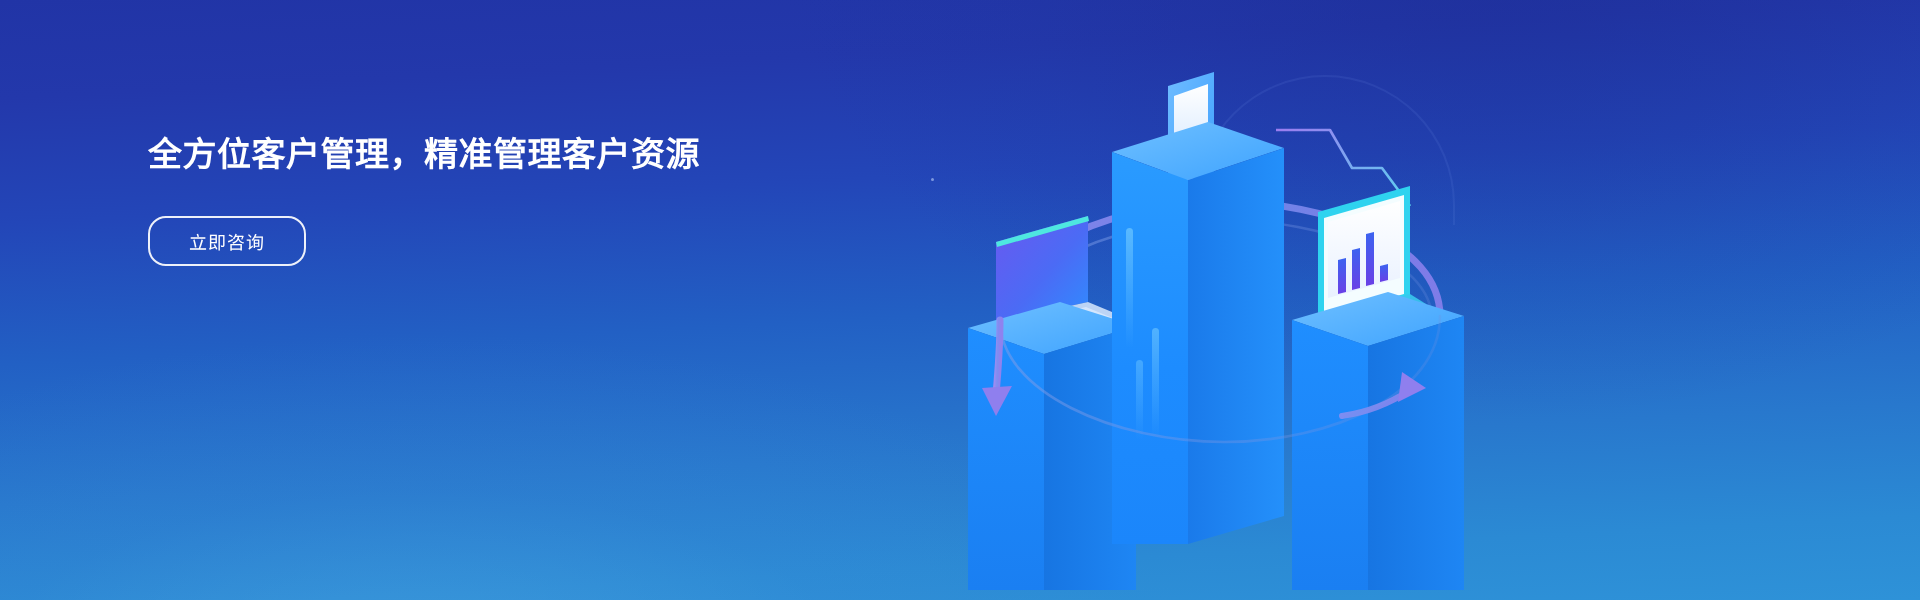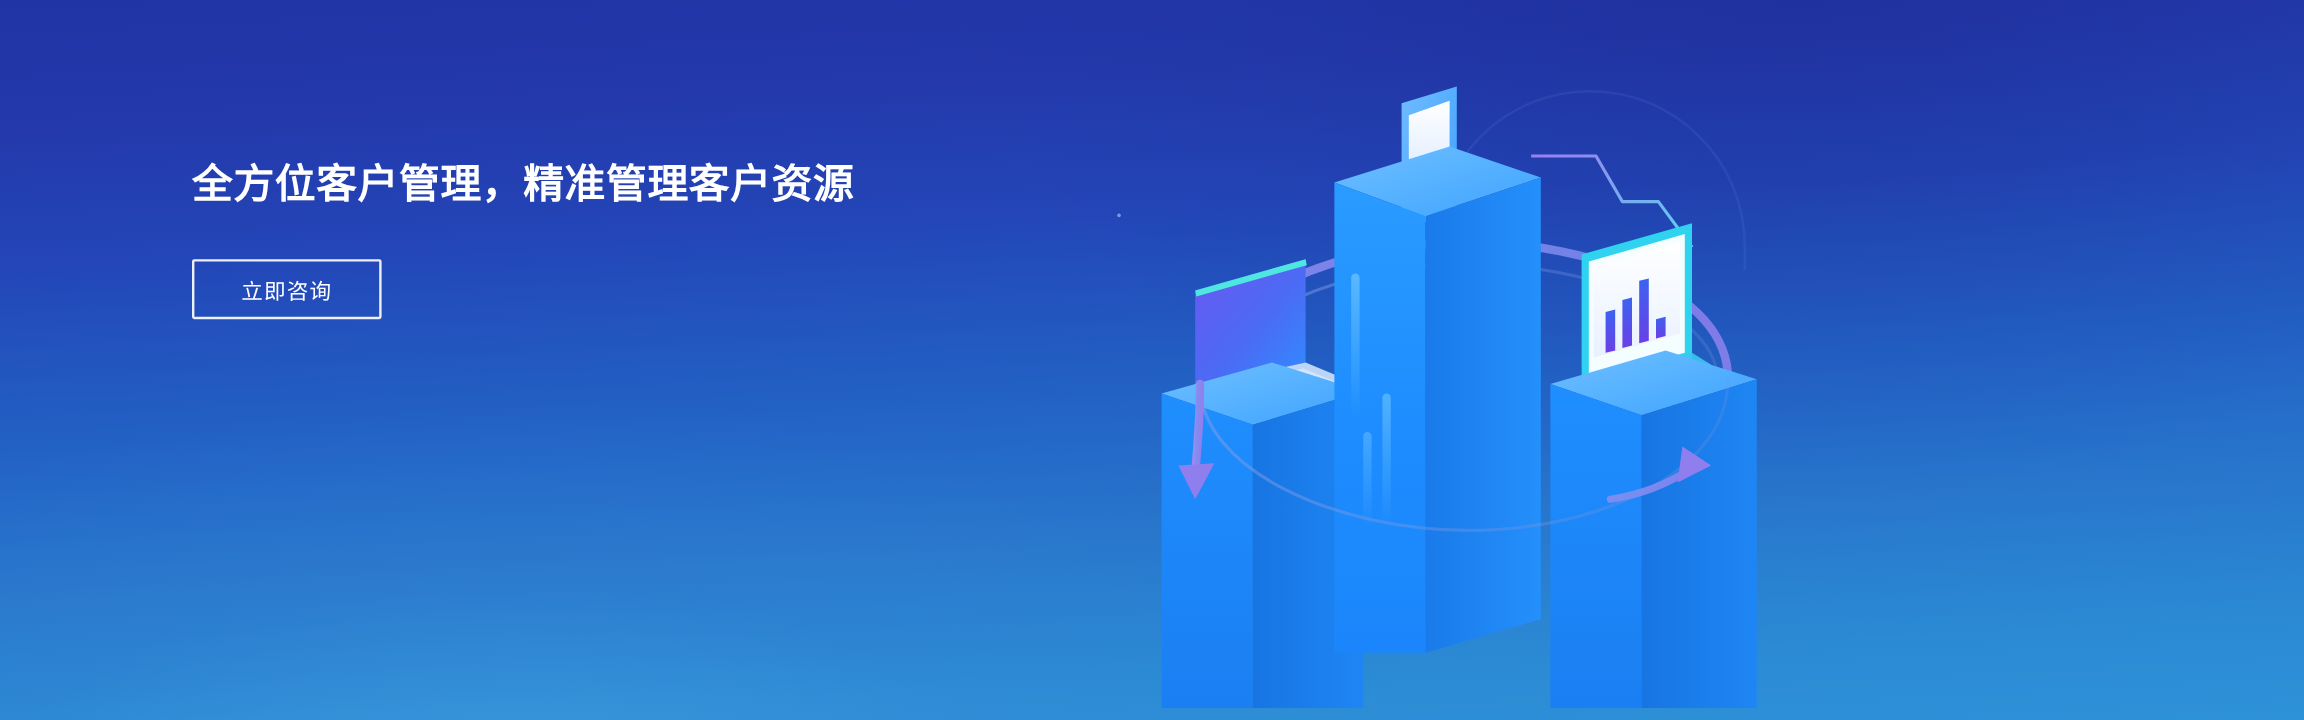--- a/index.html
+++ b/index.html
@@ -61,21 +61,20 @@
     width:3px; height:3px;
     border-radius:50%;
     background:rgba(200,220,255,.55);
   }
 
   
   .copy {
     position:absolute;
     left:148px; top:132px;
     width:640px;
-    margin-left:12px;
   }
   .headline {
     color:#ffffff;
     font-size:34px;
     font-weight:bold;
     letter-spacing:.5px;
     line-height:1.3;
     white-space:nowrap;
   }
   .subcopy {
@@ -87,21 +86,21 @@
     font-weight:400;
   }
   .cta {
     display:inline-flex;
     align-items:center;
     justify-content:center;
     margin-top:40px;
     width:158px;
     height:50px;
     border:2px solid rgba(255,255,255,.92);
-    border-radius:2px;
+    border-radius:18px;
     background:transparent;
     color:#ffffff;
     font-size:18px;
     font-family:"Liberation Sans","DejaVu Sans",sans-serif;
     cursor:pointer;
     letter-spacing:1px;
   }
 
   
   .artwork {

